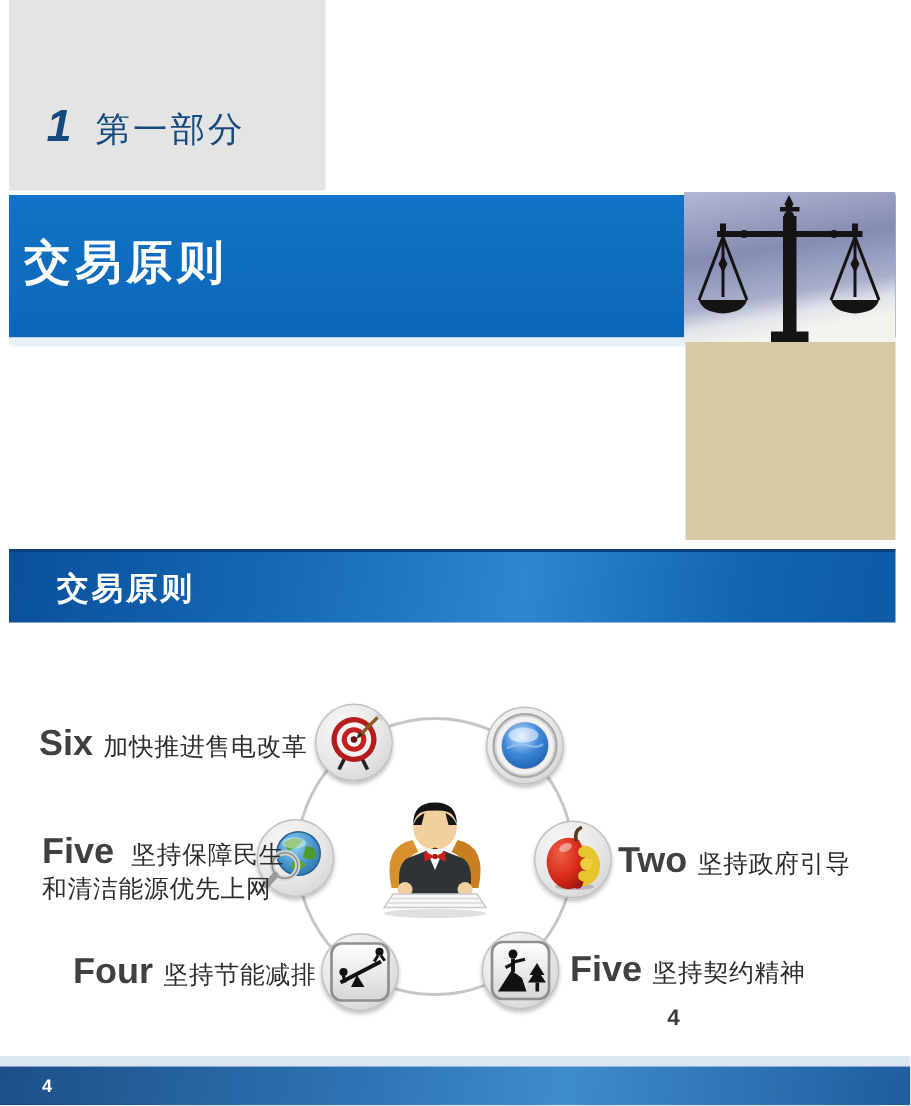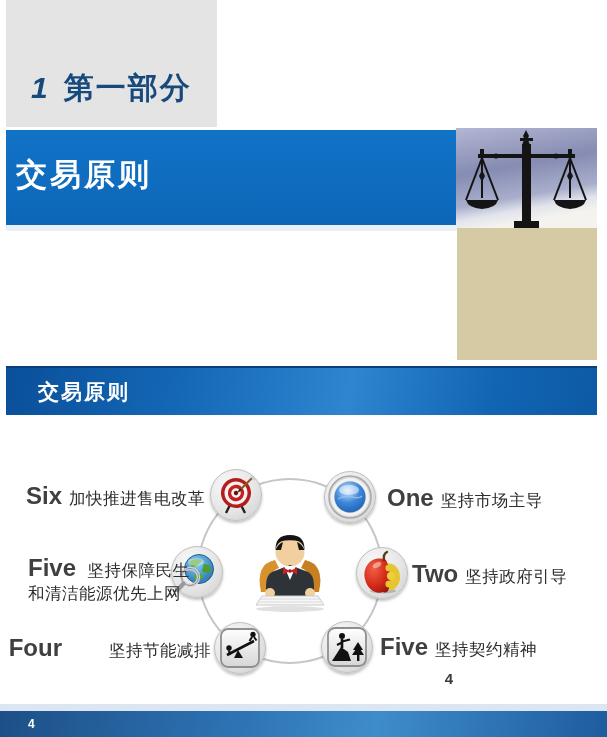--- a/index.html
+++ b/index.html
@@ -3,21 +3,21 @@
 <meta charset="utf-8">
 <style>
   * { margin:0; padding:0; box-sizing:border-box; }
   html,body { width:607px; height:737px; background:#fff; font-family:"Liberation Sans","DejaVu Sans",sans-serif; }
   .slide { position:relative; width:607px; height:737px; background:#fff; overflow:hidden; }
 
   .gray-block { position:absolute; left:6px; top:0; width:211px; height:127px; background:#e4e4e4; }
 
   .kicker { position:absolute; left:31px; top:68px; display:flex; align-items:baseline; color:#174a7c; }
   .kicker .num { font-size:30px; font-weight:bold; font-style:italic; margin-right:16px; }
-  .kicker .ttl { font-size:30px; font-weight:bold; letter-spacing:2px;text-align:right; }
+  .kicker .ttl { font-size:23px; font-weight:normal; letter-spacing:2px;text-align:right; }
 
   .banner1 { position:absolute; left:6px; top:130px; width:591px; height:95px;
              background:linear-gradient(180deg,#1173c7 0%,#0d66b8 100%);
              display:flex; align-items:center; }
   .banner1 .txt { color:#fff; font-size:31px; font-weight:bold; letter-spacing:3px; padding:0 0 6px 10px; }
 
   .strip-under-banner { position:absolute; left:6px; top:225px; width:591px; height:6px; background:#e9f0f8; }
 
   .scales-wrap { position:absolute; left:456px; top:128px; width:141px; height:100px; z-index:2; }
   .tan-block { position:absolute; left:457px; top:228px; width:140px; height:132px; background:#d6caa5; }
@@ -37,21 +37,21 @@
                  display:flex; align-items:center; justify-content:center; }
   .icon-circle svg { display:block; }
 
   .lbl { position:absolute; white-space:nowrap; display:flex; align-items:baseline; }
   .lbl .en { color:#404040; font-weight:bold; font-size:24px; margin-right:7px; }
   .lbl .cn { color:#2d2d2d; font-weight:normal; font-size:16.5px; letter-spacing:.5px; }
   .lbl-six   { top:482px; right:402px; }
   .lbl-one   { top:484px; left:387px; }
   .lbl-two   { top:560px; left:412px;text-align:center; }
   .lbl-three { top:633px; left:380px; }
-  .lbl-four  { top:634px; right:396px;gap:40px; }
+  .lbl-four  { top:634px; right:396px; }
   .lbl-five  { top:556px; left:28px; width:150px; text-align:center; display:block; line-height:23px; }
   .lbl-five .en { font-size:24px; }
 
   .person { position:absolute; left:245px; top:530px; width:90px; height:90px; z-index:3; }
 
   .page-num-inline { position:absolute; left:436px; top:670px; width:26px; text-align:center;
                      font-size:15px; font-weight:bold; color:#3a3a3a; }
 
   .pre-footer { position:absolute; left:0; top:704px; width:607px; height:7px; background:#dbe6f2; }
   .footer { position:absolute; left:0; top:711px; width:607px; height:26px;
@@ -253,24 +253,20 @@
       <line x1="15" y1="69" x2="75" y2="69" stroke="#d9d9d9" stroke-width="1"></line>
       <line x1="13.5" y1="72" x2="76.5" y2="72" stroke="#d9d9d9" stroke-width="1"></line>
     </svg>
   </div>
 
   <div class="lbl lbl-six">
     <span class="en">Six</span>
     <span class="cn">加快推进售电改革</span>
   </div>
 
-  <div class="lbl lbl-one">
-    <span class="en">One</span>
-    <span class="cn">坚持市场主导</span>
-  </div>
 
   <div class="lbl lbl-five">
     <div>
       <span class="en">Five</span>
       <span class="cn">坚持保障民生</span>
     </div>
     <div>
       <span class="cn">和清洁能源优先上网</span>
     </div>
   </div>

